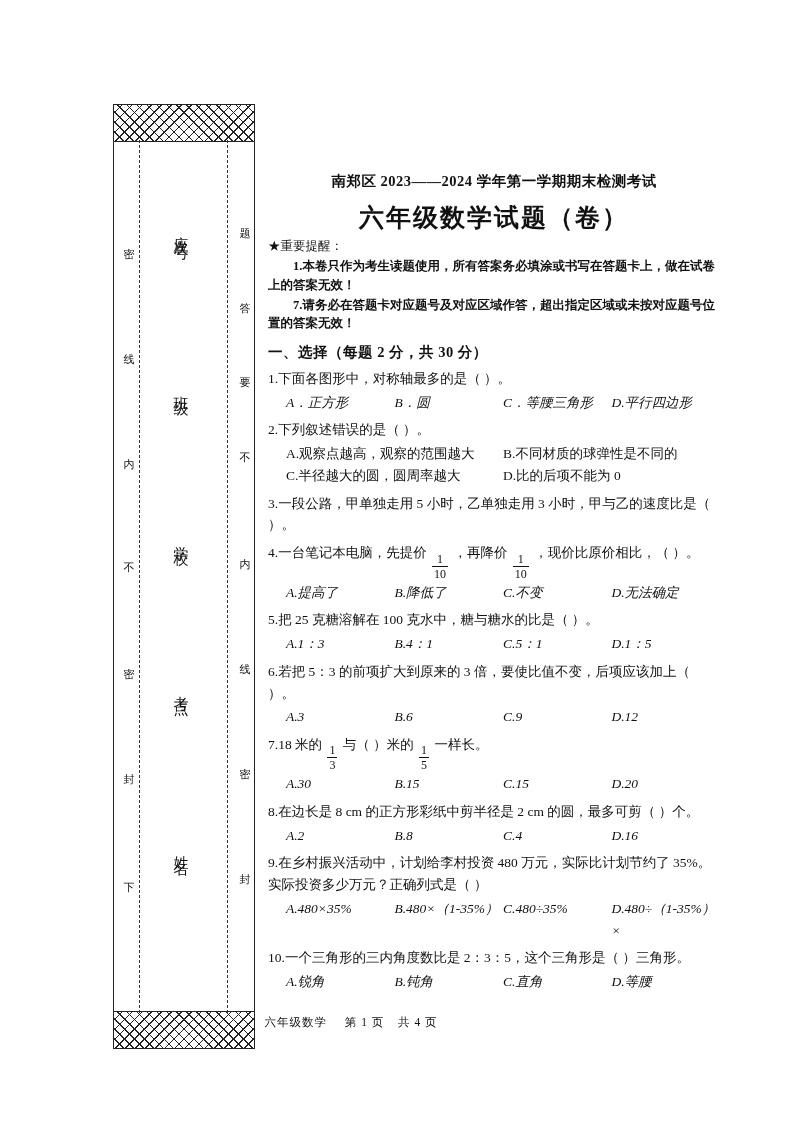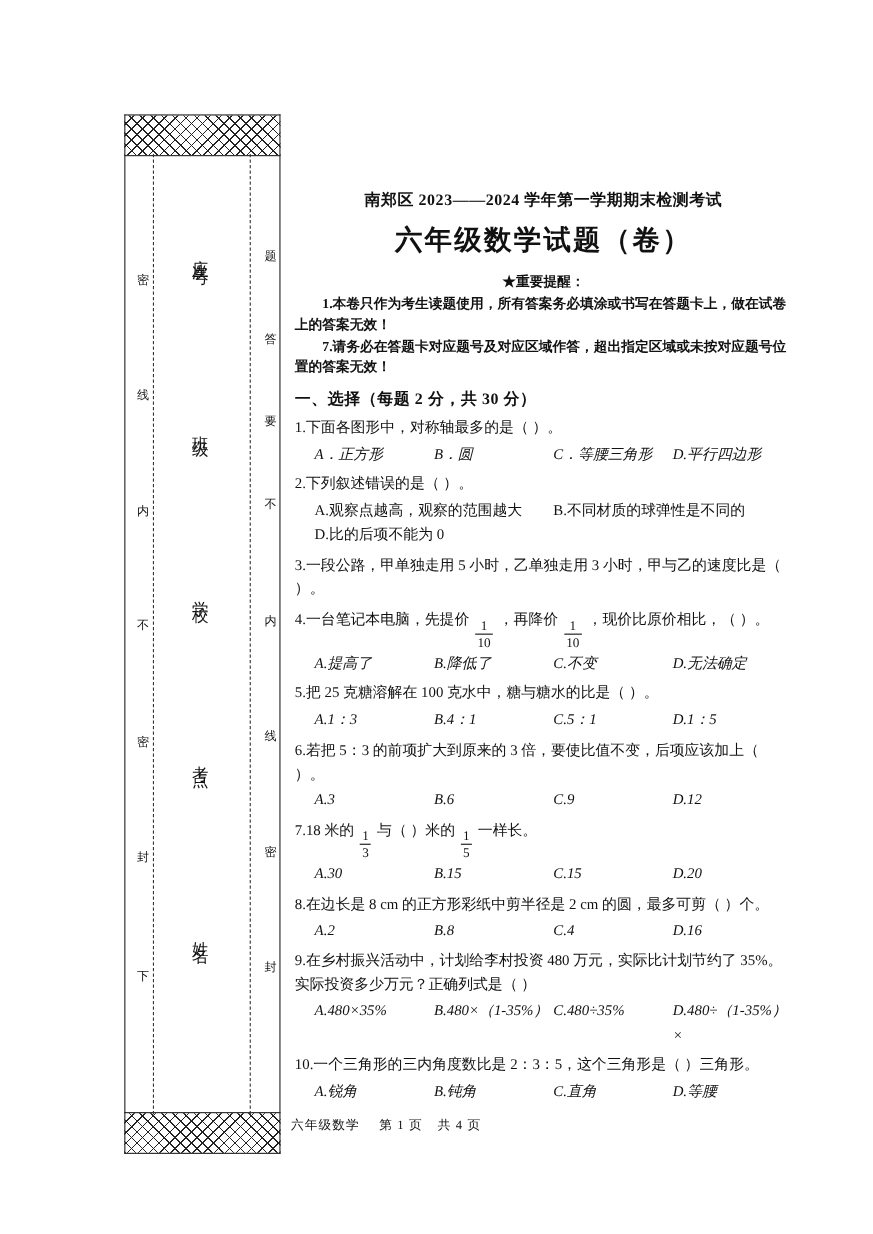--- a/index.html
+++ b/index.html
@@ -95,27 +95,26 @@
     font-weight: bold;
     letter-spacing: 0.5px;
     margin-bottom: 10px;
     font-family: "Liberation Serif", serif;
   }
   .doc-title {
     text-align: center;
     font-size: 25px;
     font-weight: bold;
     letter-spacing: 2px;
-    margin-bottom: 14px;
+    margin-bottom: 4px;
   }
   .notice-title {
     font-size: 12.5px;
-    font-weight: bold;
+    font-weight: normal;
     margin-bottom: 2px;
-    text-align: center;
   }
   .notice-p {
     font-size: 12.5px;
     font-weight: bold;
     line-height: 1.5;
     text-indent: 2em;
     margin: 0 0 1px 0;
   }
   .section-head {
     font-size: 14.5px;
@@ -218,20 +217,21 @@
       <span>A．正方形</span>
       <span>B．圆</span>
       <span>C．等腰三角形</span>
       <span>D.平行四边形</span>
     </div>
 
     <div class="q">2.下列叙述错误的是（      ）。</div>
     <div class="opts c2">
       <span>A.观察点越高，观察的范围越大</span>
       <span>B.不同材质的球弹性是不同的</span>
+      <span>C.半径越大的圆，圆周率越大</span>
       <span>D.比的后项不能为 0</span>
     </div>
 
     <div class="q">3.一段公路，甲单独走用 5 小时，乙单独走用 3 小时，甲与乙的速度比是（      ）。</div>
 
     <div class="q">
       <span>4.一台笔记本电脑，先提价</span>
       <span class="frac">
         <span class="num">1</span>
         <span class="den">10</span>

